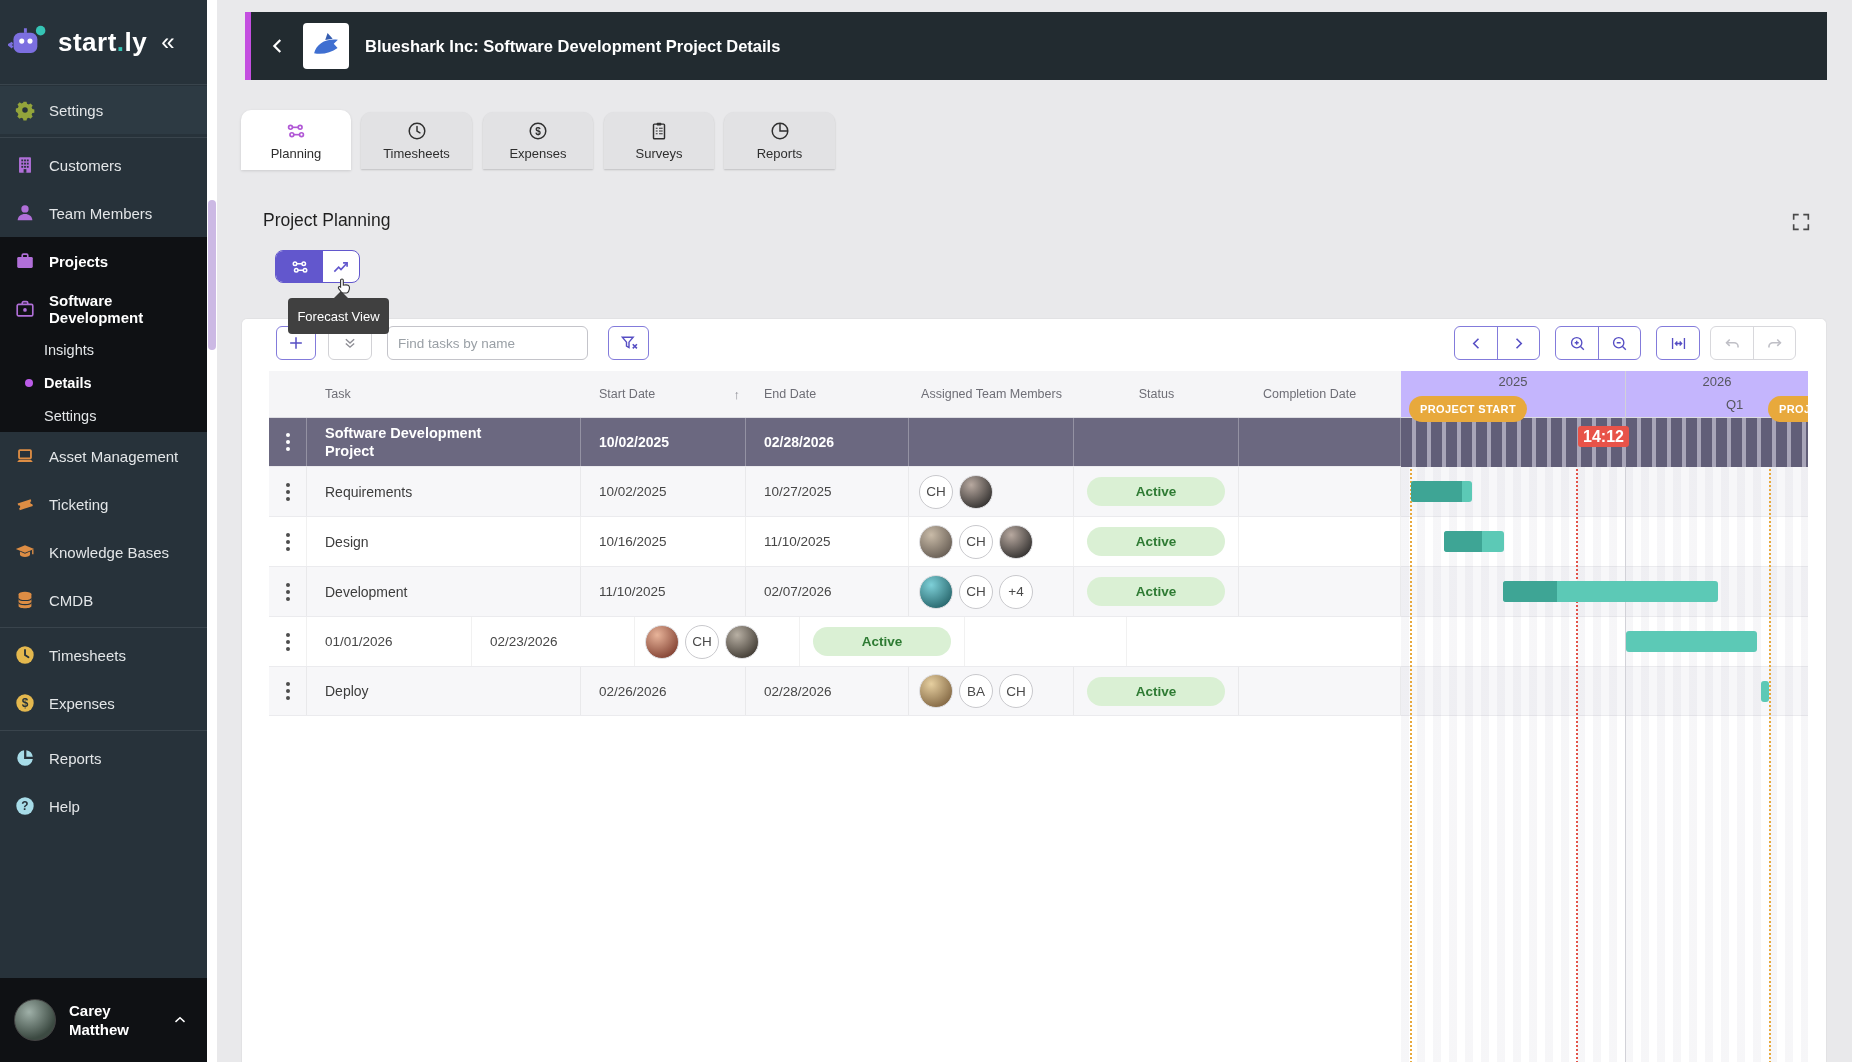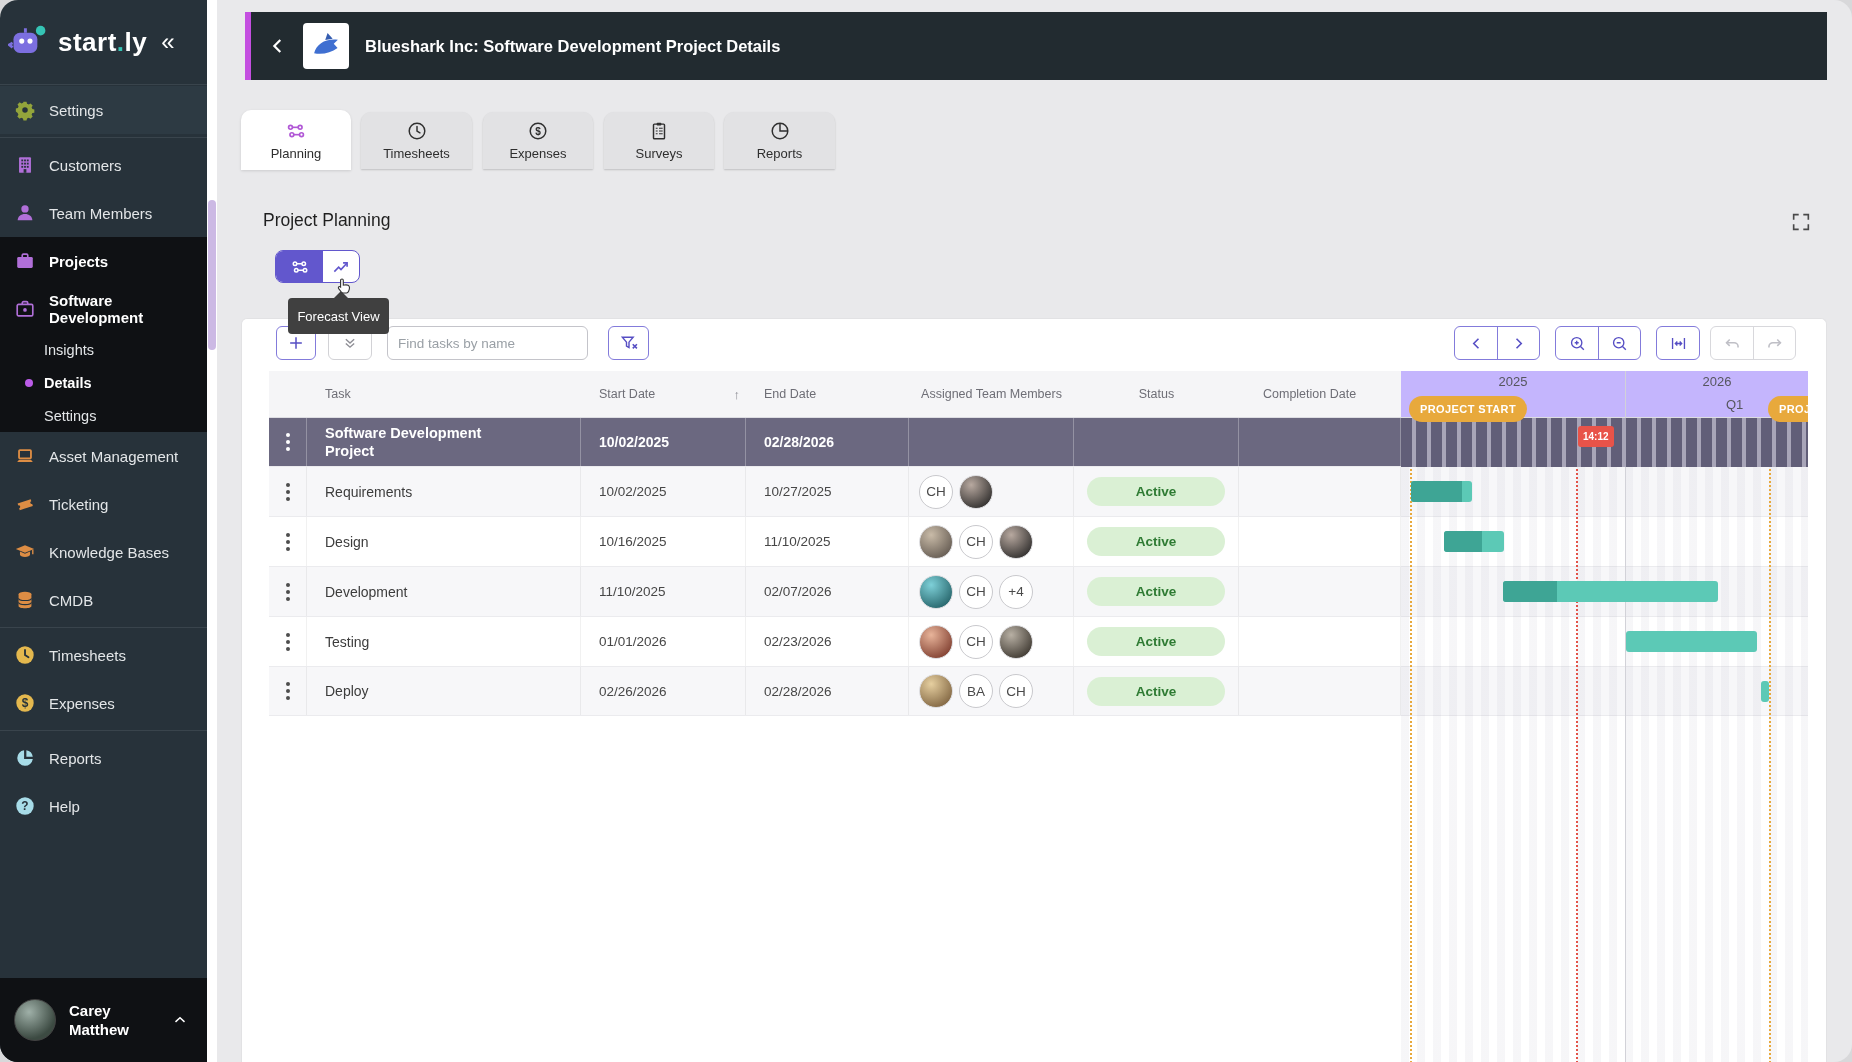--- a/index.html
+++ b/index.html
@@ -1,17 +1,17 @@
 <!DOCTYPE html>
 <html><head>
 <meta charset="utf-8">
 <style>
   * { margin:0; padding:0; box-sizing:border-box; }
   html,body { background:#d8d8da; font-family:"Liberation Sans","DejaVu Sans",sans-serif; }
-  #screen { position:relative; width:1852px; height:1062px; background:#e9e9eb; overflow:hidden;border-radius:18px; }
+  #screen { position:relative; width:1852px; height:1062px; background:#e9e9eb; overflow:hidden; }
 
   
   #sidebar { position:absolute; left:0; top:0; width:207px; height:1062px; background:#27323a; color:#e7eaec; }
   #sb-track { position:absolute; left:207px; top:0; width:10px; height:1062px; background:#ffffff; }
   #sb-thumb { position:absolute; left:1px; top:200px; width:8px; height:150px; border-radius:4px; background:#ccb9e4; }
   #logo-row { position:absolute; left:0; top:0; width:207px; height:85px; display:flex; align-items:center; padding-left:8px; border-bottom:1px solid #39444c; }
   #logo-text { font-size:26px; font-weight:bold; color:#fff; letter-spacing:.5px; margin-left:6px; }
   #logo-text .dot { color:#35c4b5; }
   #collapse { margin-left:14px; font-size:24px; color:#fff; cursor:pointer; }
   #sb-nav { position:absolute; left:0; top:86px; width:207px; }
@@ -95,21 +95,21 @@
   #gantt { position:absolute; left:1159px; top:52px; width:407px; height:692px; overflow:hidden; pointer-events:none; }
   #g-head { position:absolute; left:0; top:0; width:407px; height:47px; background:#c4b5fd; border-bottom:1px solid #dddde2; }
   .g-year { position:absolute; top:3px; font-size:13px; color:#56565e; width:100px; text-align:center; }
   .g-q { position:absolute; top:26px; font-size:13px; color:#56565e; }
   #g-stripes { position:absolute; left:0; top:47px; width:407px; height:645px; background:repeating-linear-gradient(90deg, rgba(98,95,130,.055) 0 8px, rgba(0,0,0,0) 8px 16px); }
   .g-vline { position:absolute; top:0; bottom:0; width:1px; background:#d2d2d8; }
   .g-dot { position:absolute; top:47px; bottom:0; width:0; border-left:2px dotted #e8a93c; }
   .g-dot.red { border-left-color:#e25349; }
   #g-projbar { position:absolute; left:0; top:47px; width:407px; height:49px; background:repeating-linear-gradient(90deg, #615e78 0 11px, #a8a5b8 11px 15px); }
   .g-badge { position:absolute; top:25px; height:26px; border-radius:13px; background:#e8a93c; color:#fff; font-size:11px; font-weight:bold; letter-spacing:.4px; display:flex; align-items:center; padding:0 11px; white-space:nowrap; z-index:4; }
-  #g-time { position:absolute; height:21px; border-radius:3px; background:#e85349; color:#fff; font-size:10px; font-weight:bold; display:flex; align-items:center; justify-content:center; padding:0 5px; z-index:5; }
+  #g-time { position:absolute; height:21px; border-radius:3px; background:#e85349; color:#fff; font-size:16px; font-weight:bold; display:flex; align-items:center; justify-content:center; padding:0 5px; z-index:5; }
   .gbar { position:absolute; height:21px; border-radius:3px; background:#5cc9b6; }
   .gbar .prog { position:absolute; left:0; top:0; bottom:0; background:#3ea595; border-radius:3px 0 0 3px; }
 </style>
 </head>
 <body>
 
 <div id="screen">
 
   <aside id="sidebar">
     <div id="logo-row">
@@ -551,21 +551,20 @@
           </div>
           <div class="cell" style="width: 162px;"></div>
           <div class="cell chart" style="width: 407px;"></div>
         </div>
         <div class="trow" style="height: 50px;">
           <div class="cell kebab" style="width: 38px;">
             <i></i>
             <i></i>
             <i></i>
           </div>
-          <div class="cell task-cell" style="width: 274px;">Testing</div>
           <div class="cell date-cell" style="width: 165px;">01/01/2026</div>
           <div class="cell date-cell" style="width: 163px;">02/23/2026</div>
           <div class="cell avatars" style="width: 165px;">
             <span class="av photo" style="background: radial-gradient(circle at 35% 28%, rgb(232, 180, 154), rgb(138, 74, 58) 75%);"></span>
             <span class="av">CH</span>
             <span class="av photo" style="background: radial-gradient(circle at 35% 28%, rgb(184, 176, 164), rgb(74, 68, 60) 75%);"></span>
           </div>
           <div class="cell" style="width: 165px;">
             <span class="pill">Active</span>
           </div>

